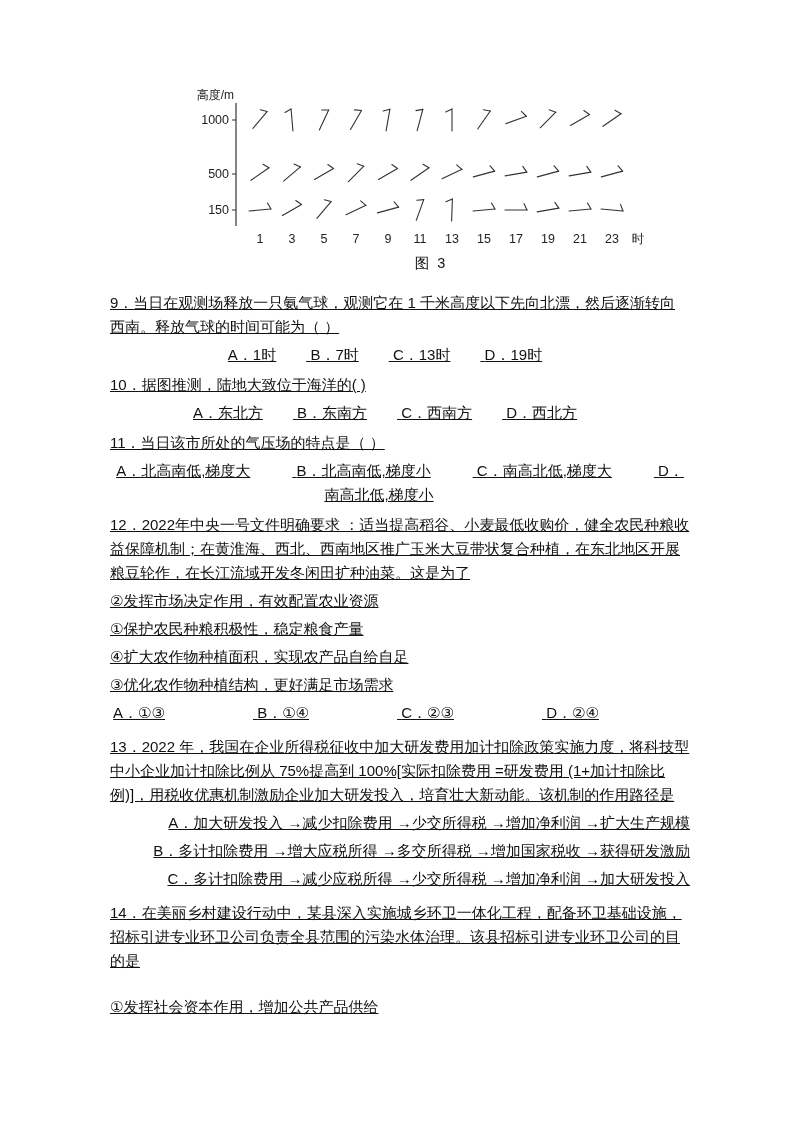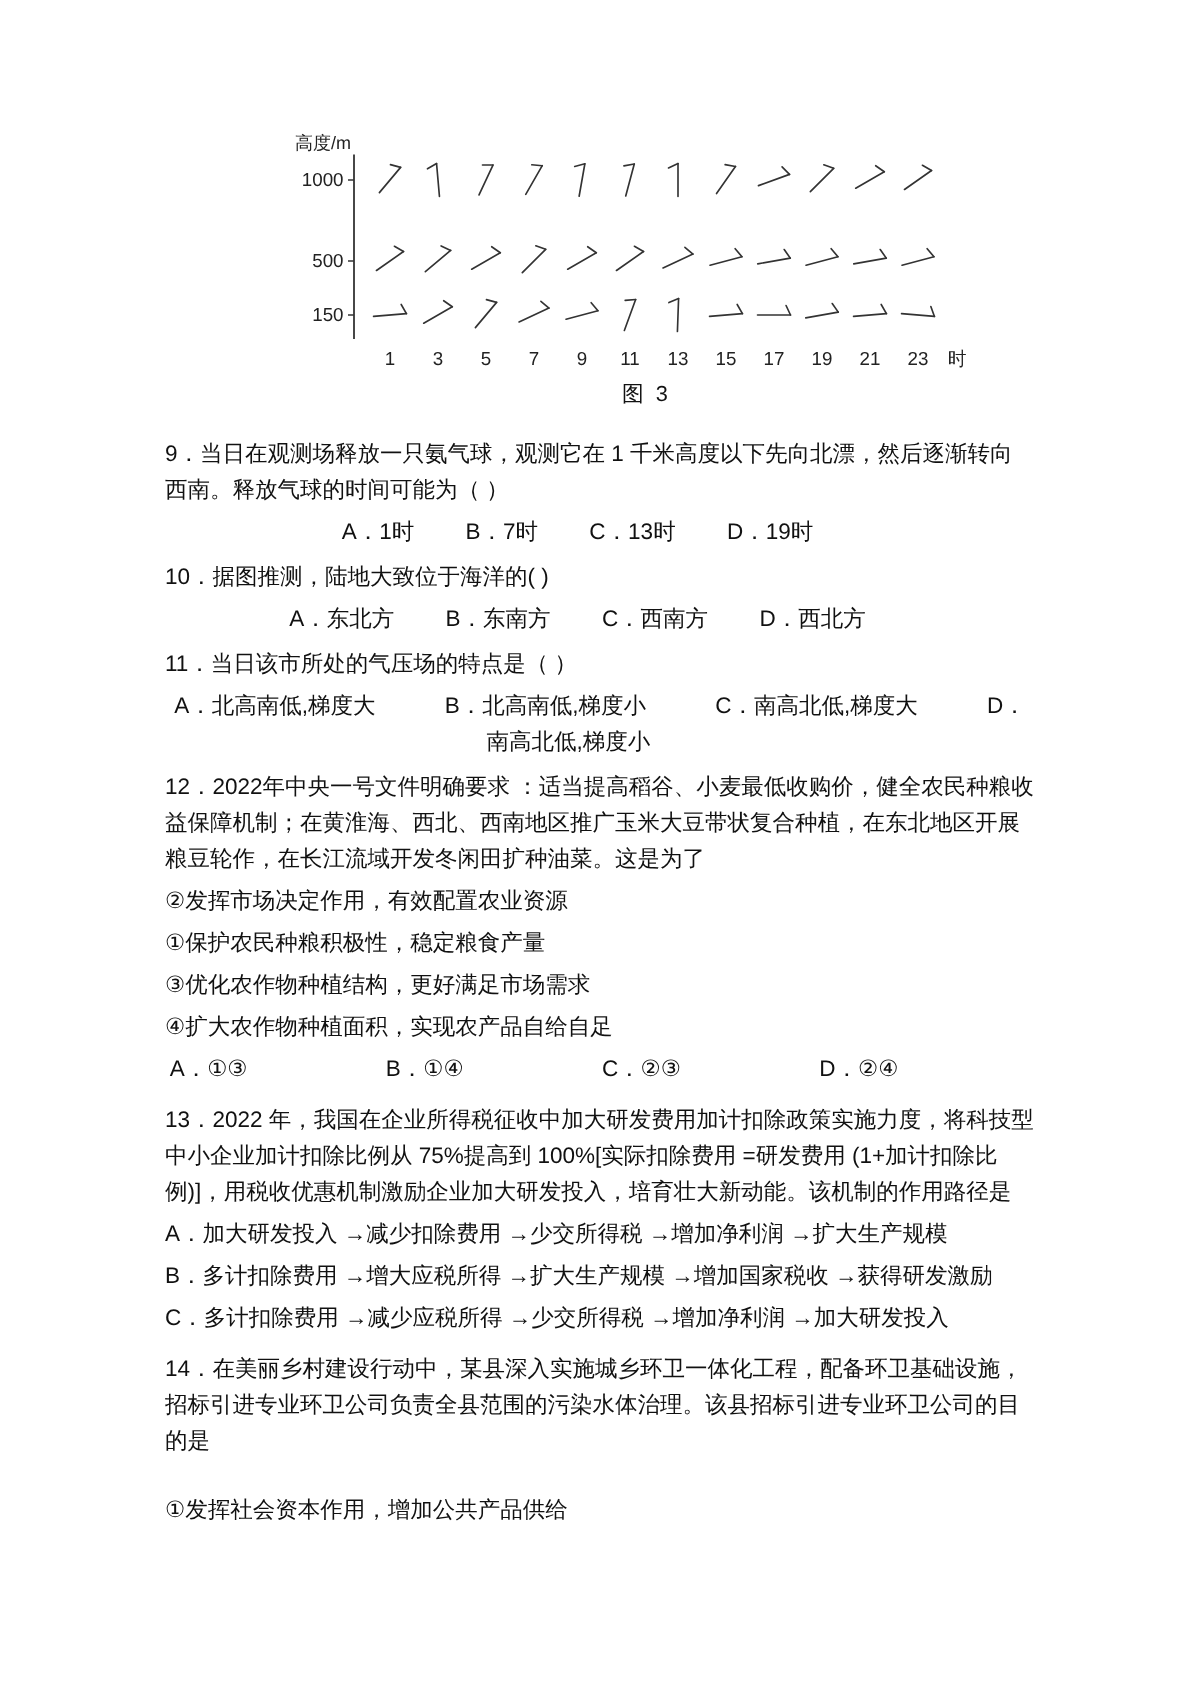--- a/index.html
+++ b/index.html
@@ -20,29 +20,29 @@
     margin:0 0 16px 86px;
     text-align:center;
   }
   .figure-block svg{display:block;}
   .figure-caption{
     font-size:14.5px;
     margin-top:2px;
     letter-spacing:2px;
   }
   .q{margin:0 0 6px 0;}
-  .q p{margin:0 0 4px 0;}
+  .q p{margin:0 0 4px 0;text-decoration:underline;}
   .q .stem{text-align:left;}
   .sub{margin:0;}
   .opts{margin:2px 0 10px 0;text-align:center;}
   .opts .opt{display:inline;}
   .opts.gap-sm .opt{margin-right:30px;}
   .opts.gap-md .opt{margin-right:42px;}
   .opts.gap-lg .opt{margin-right:88px;}
-  .optline{margin:0;}
+  .optline{margin:0;text-align:right;}
   .q12{margin-top:0;}
   .q13{margin-top:10px;}
   .q14{margin-top:10px;}
   .q14 .sub{margin-top:22px;}
 </style>
 </head>
 <body>
 
 <div class="page">
 
@@ -172,34 +172,34 @@
       <span class="opt">B．北高南低,梯度小</span>
       <span class="opt">C．南高北低,梯度大</span>
       <span class="opt">D．南高北低,梯度小</span>
     </p>
   </div>
 
   <div class="q q12">
     <p class="stem">12．2022年中央一号文件明确要求 ：适当提高稻谷、小麦最低收购价，健全农民种粮收益保障机制；在黄淮海、西北、西南地区推广玉米大豆带状复合种植，在东北地区开展粮豆轮作，在长江流域开发冬闲田扩种油菜。这是为了</p>
     <p class="sub">②发挥市场决定作用，有效配置农业资源</p>
     <p class="sub">①保护农民种粮积极性，稳定粮食产量</p>
+    <p class="sub">④扩大农作物种植面积，实现农产品自给自足</p>
     <p class="sub">③优化农作物种植结构，更好满足市场需求</p>
-    <p class="sub">④扩大农作物种植面积，实现农产品自给自足</p>
     <p class="opts gap-lg">
       <span class="opt">A．①③</span>
       <span class="opt">B．①④</span>
       <span class="opt">C．②③</span>
       <span class="opt">D．②④</span>
     </p>
   </div>
 
   <div class="q q13">
     <p class="stem">13．2022 年，我国在企业所得税征收中加大研发费用加计扣除政策实施力度，将科技型中小企业加计扣除比例从 75%提高到 100%[实际扣除费用 =研发费用 (1+加计扣除比例)]，用税收优惠机制激励企业加大研发投入，培育壮大新动能。该机制的作用路径是</p>
     <p class="optline">A．加大研发投入 →减少扣除费用 →少交所得税 →增加净利润 →扩大生产规模</p>
-    <p class="optline">B．多计扣除费用 →增大应税所得 →扩大生产规模 →增加国家税收 →获得研发激励</p>
+    <p class="optline">B．多计扣除费用 →增大应税所得 →多交所得税 →增加国家税收 →获得研发激励</p>
     <p class="optline">C．多计扣除费用 →减少应税所得 →少交所得税 →增加净利润 →加大研发投入</p>
   </div>
 
   <div class="q q14">
     <p class="stem">14．在美丽乡村建设行动中，某县深入实施城乡环卫一体化工程，配备环卫基础设施，招标引进专业环卫公司负责全县范围的污染水体治理。该县招标引进专业环卫公司的目的是</p>
     <p class="sub">①发挥社会资本作用，增加公共产品供给</p>
   </div>
 
 </div>
 

